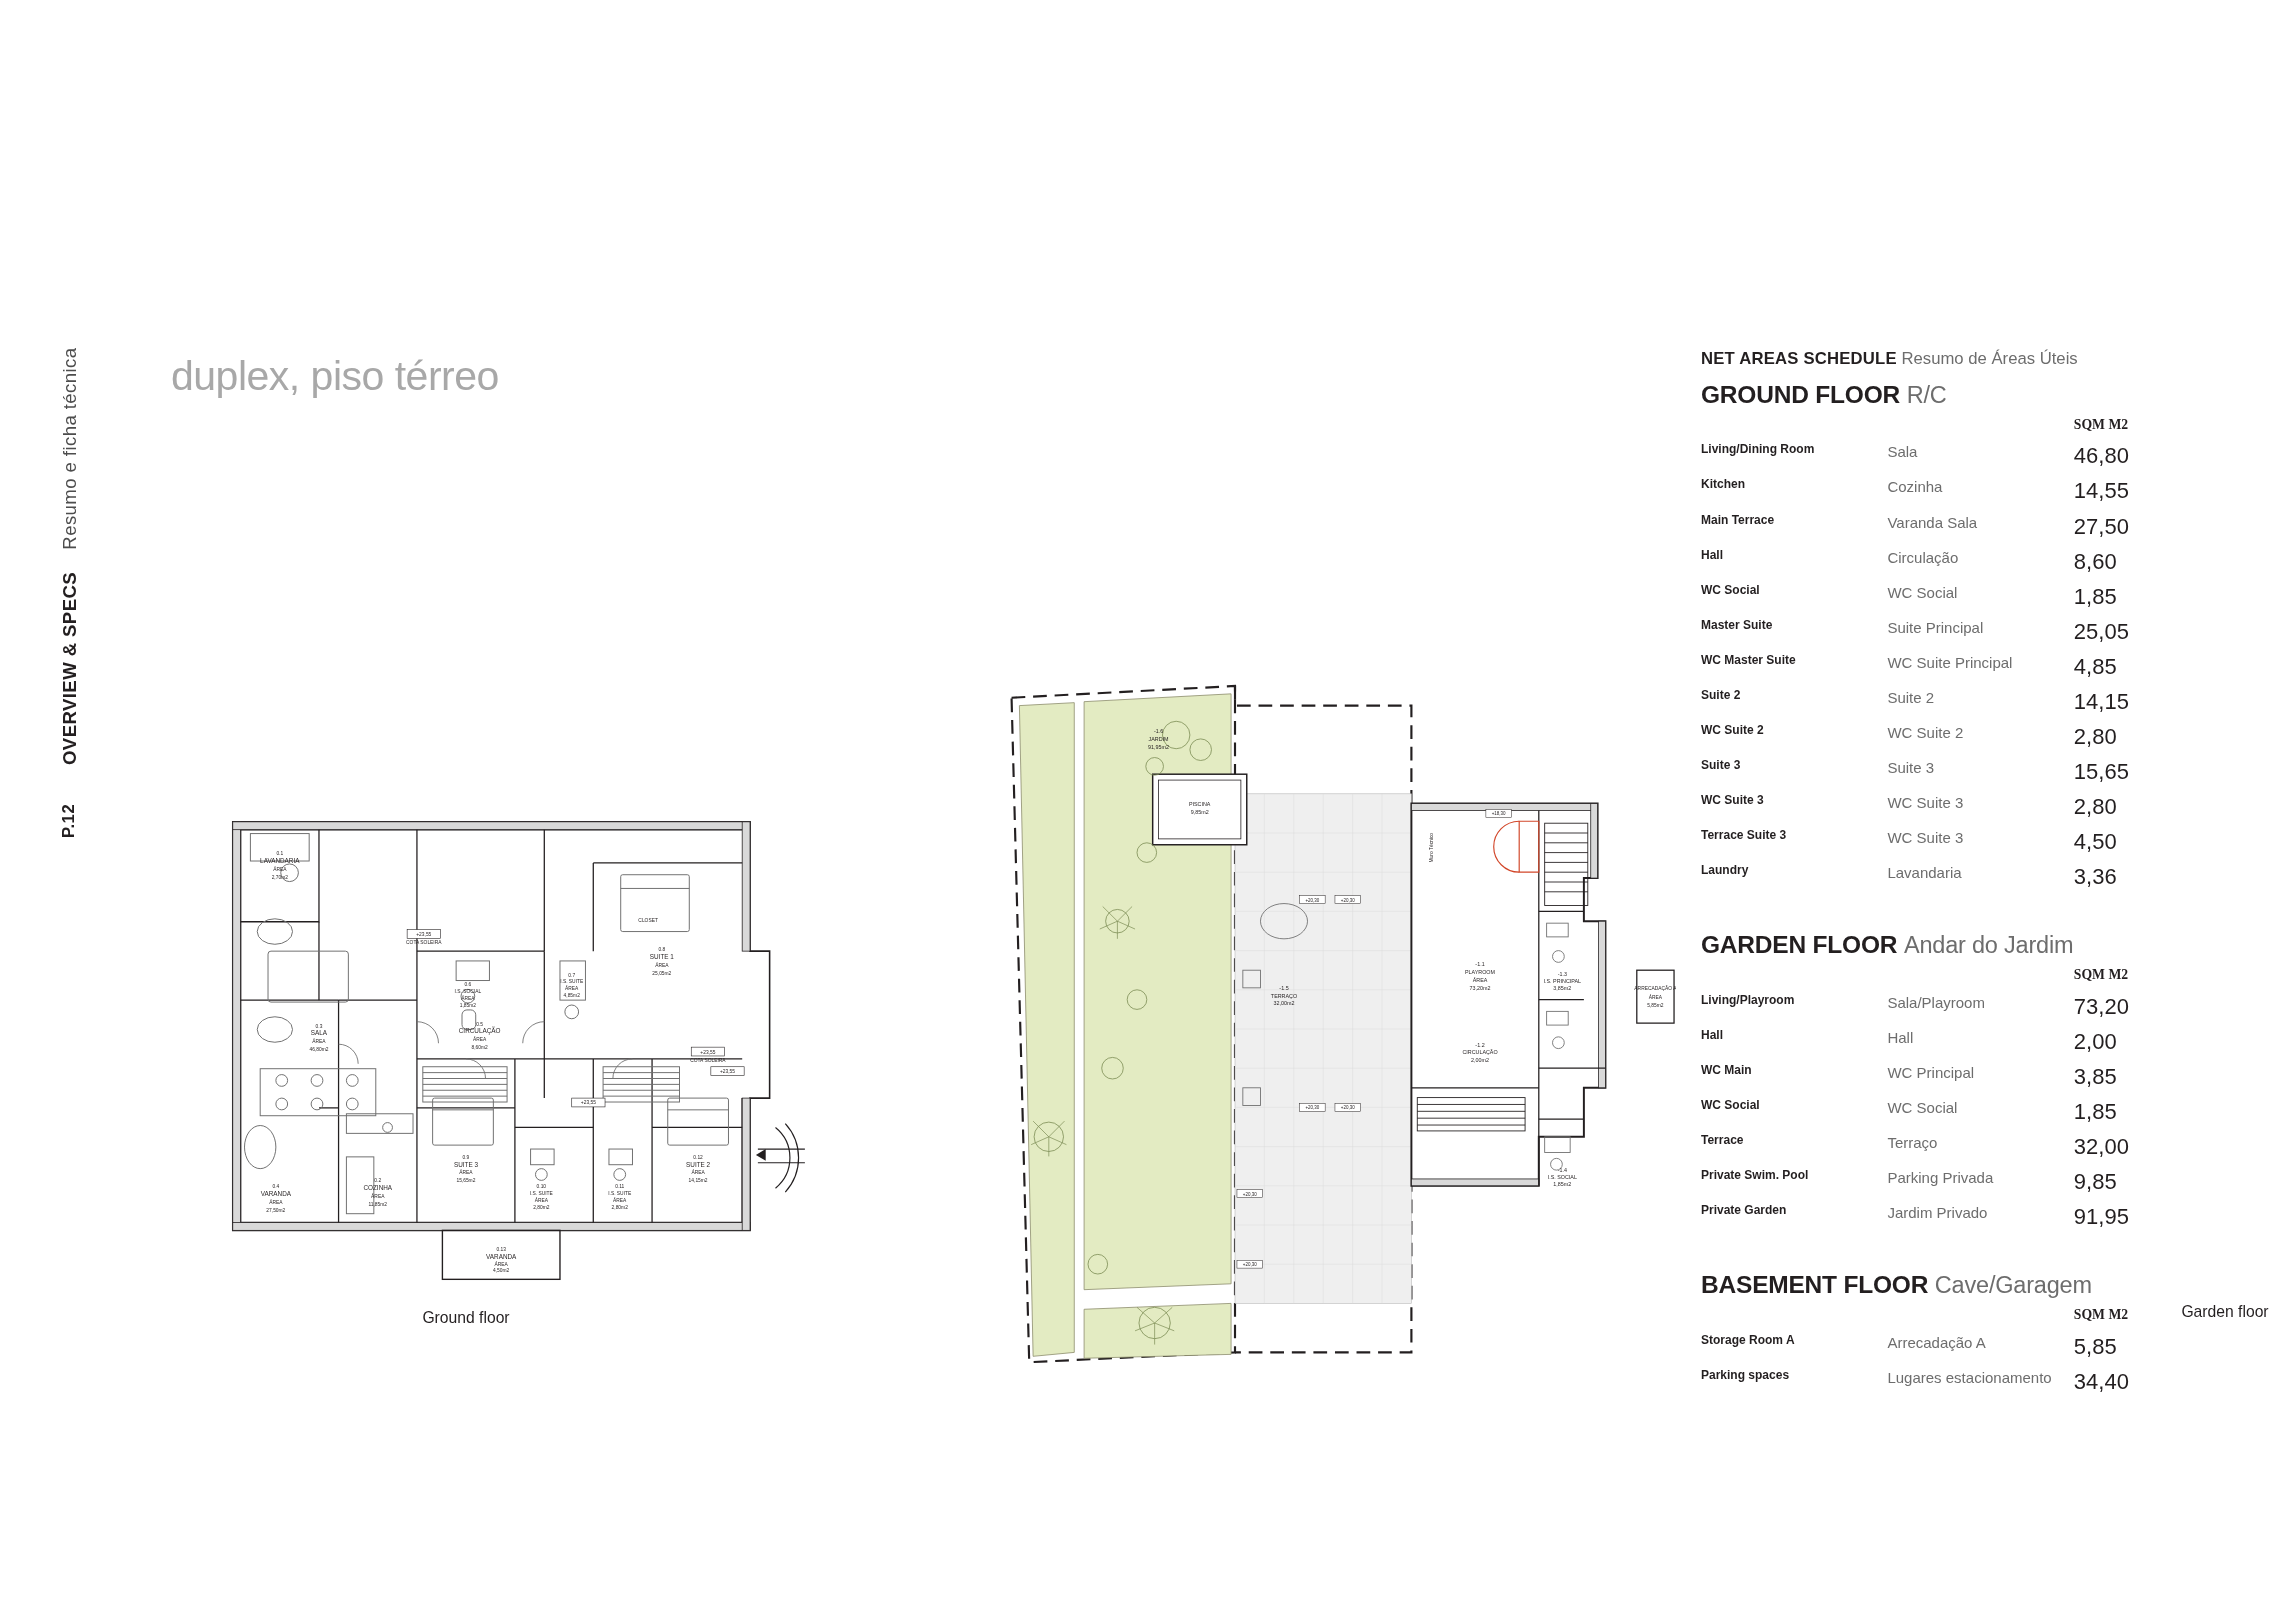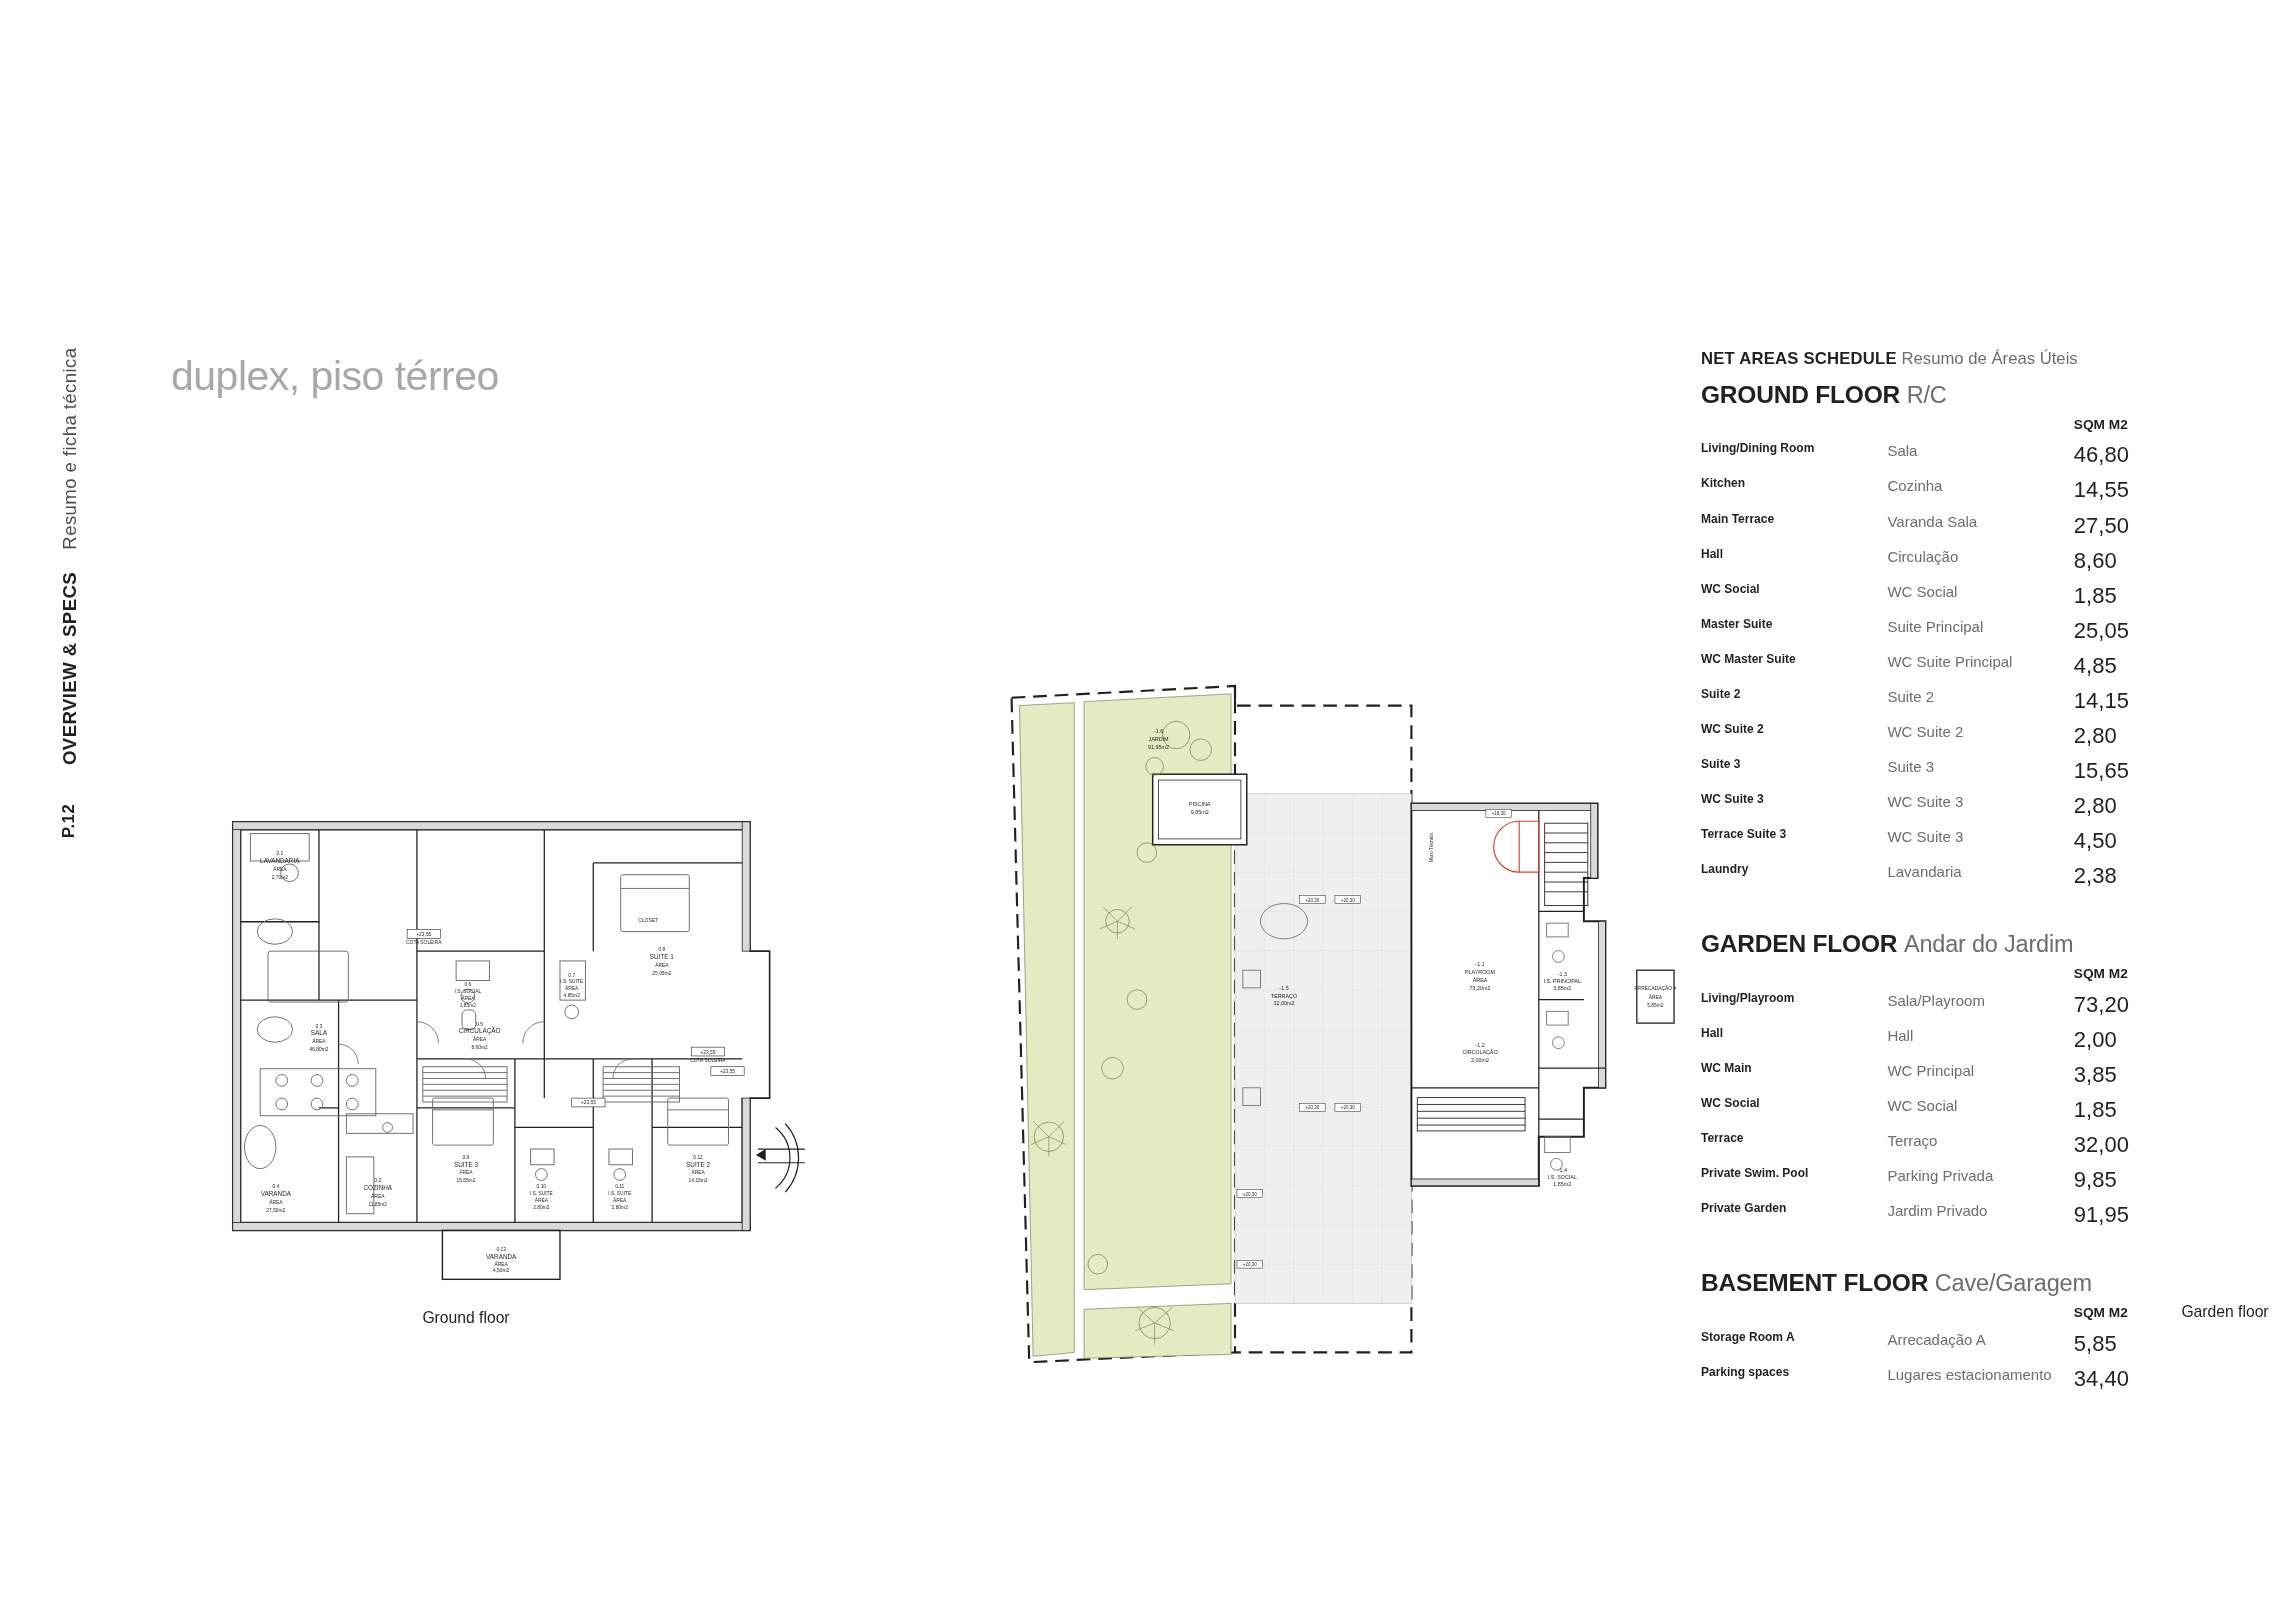--- a/index.html
+++ b/index.html
@@ -106,21 +106,21 @@
     border-collapse: collapse;
     font-size: 15.7px;
   }
   table.sched th {
     text-align: left;
     font-size: 13.7px;
     font-weight: bold;
     color: #231f20;
     padding: 3.9px 0 5.9px 0;
   }
-  table.sched th.unit-col { padding-left: 0; }
+  table.sched th.unit-col { padding-left: 0; font-family: Liberation Serif, serif; }
   table.sched td {
     padding: 4.9px 0;
     vertical-align: top;
     line-height: 1.15;
   }
   td.en { width: 186px; font-weight: bold; color: #231f20; font-size: 12px;}
   td.pt { width: 186px; color: #6d6d6d; font-size: 15px; }
   td.m2 { width: 78px; color: #231f20; font-size: 22px; }
 
   .gap-lg { height: 33px; }
@@ -588,21 +588,21 @@
           <td class="m2">2,80</td>
         </tr>
     <tr>
           <td class="en">Terrace Suite 3</td>
           <td class="pt">WC Suite 3</td>
           <td class="m2">4,50</td>
         </tr>
     <tr>
           <td class="en">Laundry</td>
           <td class="pt">Lavandaria</td>
-          <td class="m2">2,38</td>
+          <td class="m2">3,36</td>
         </tr>
   </tbody>
     </table>
 
   <div class="gap-lg"></div>
 
   <div class="sched-section-title">
     <span>GARDEN FLOOR</span>
     <span class="sub">Andar do Jardim</span>
   </div>

